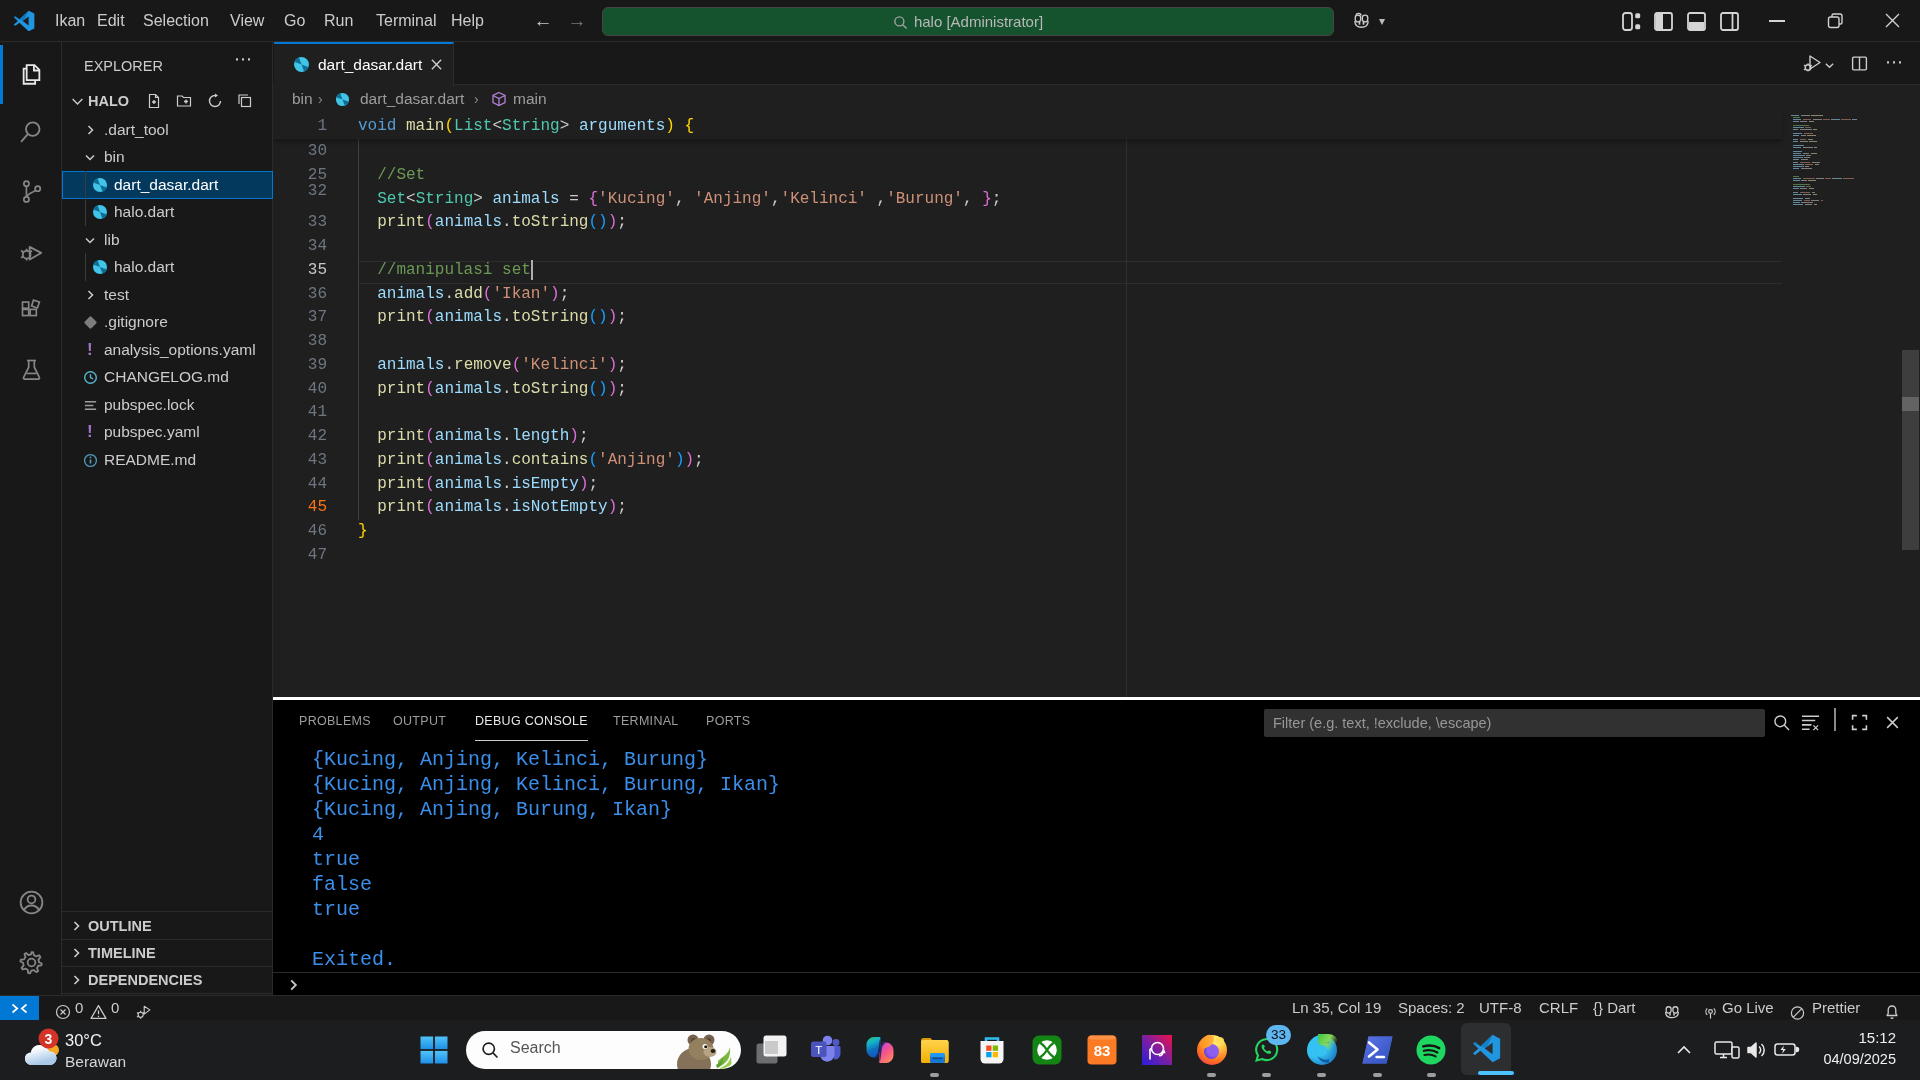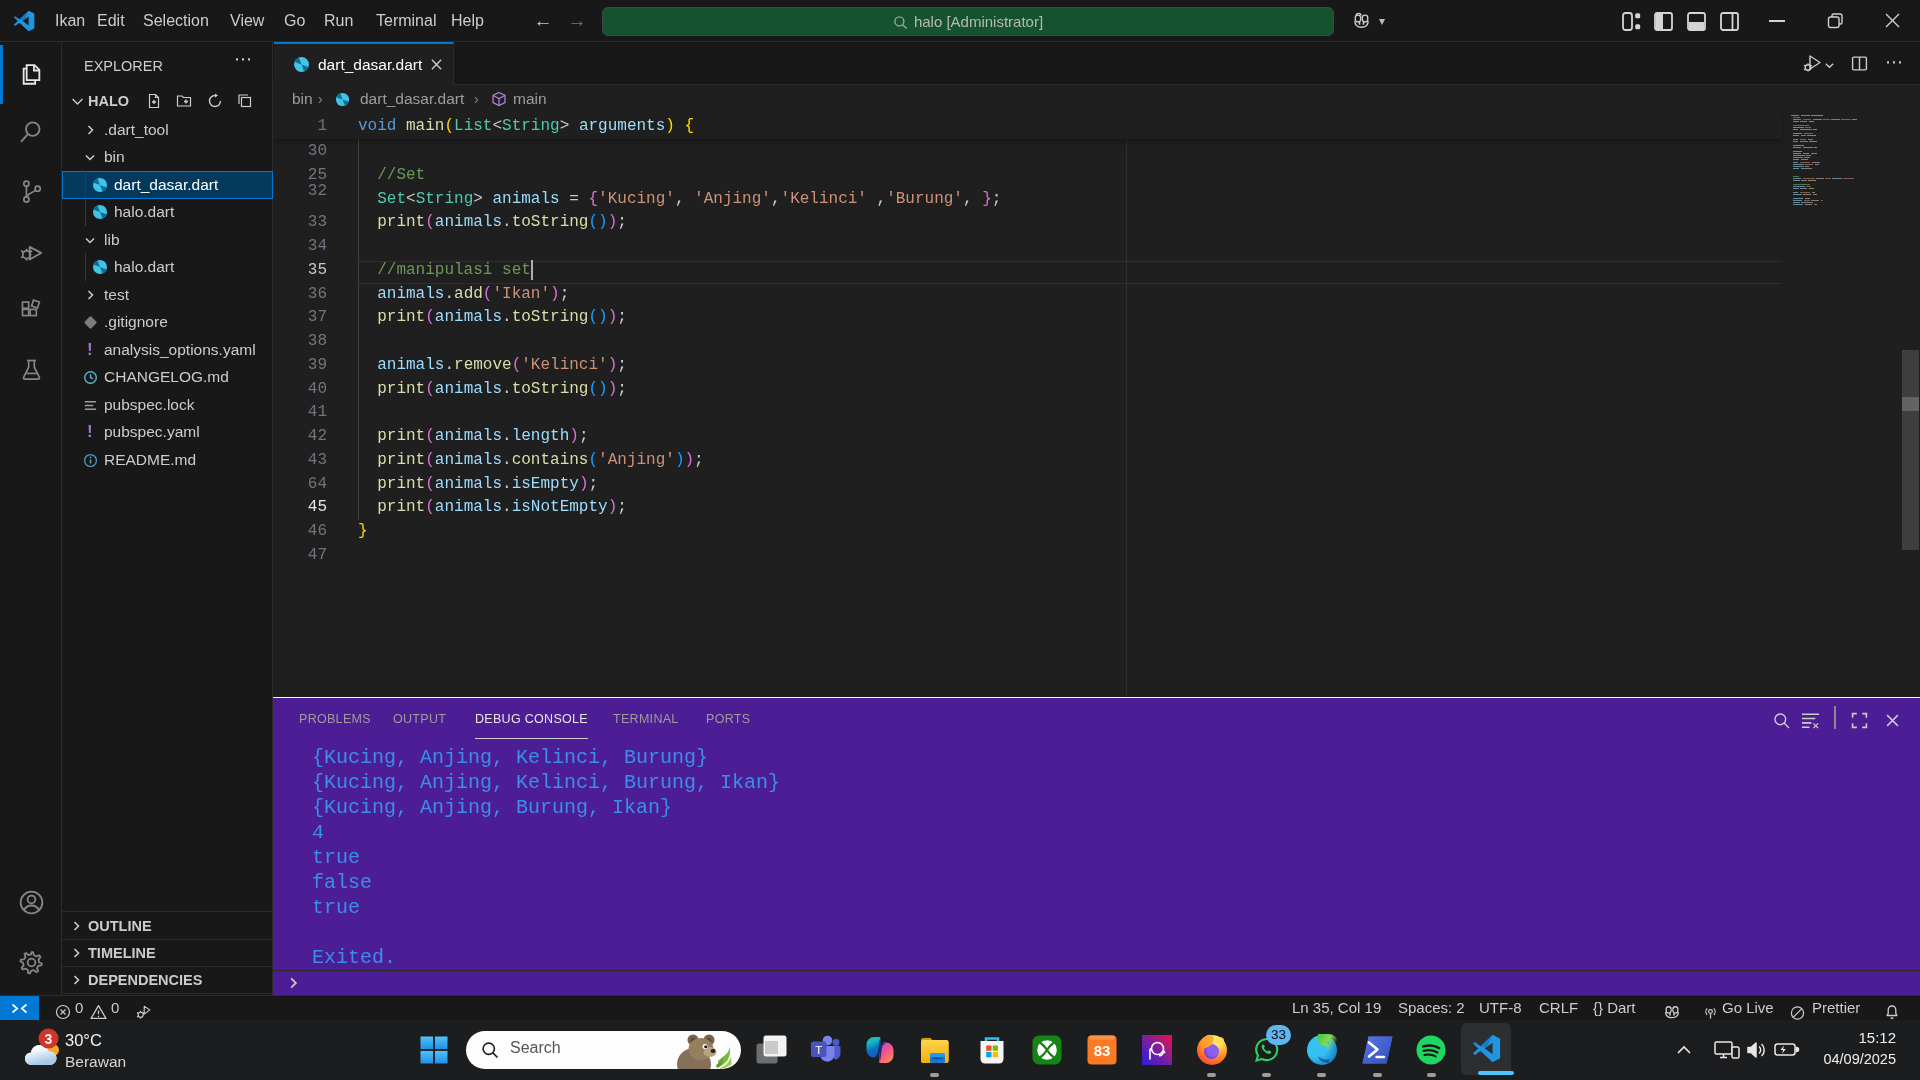--- a/index.html
+++ b/index.html
@@ -39,21 +39,21 @@
   #breadcrumb { position:absolute; left:0; top:43px; width:1647px; height:28px;
     color:#9d9d9d; font-size:15.5px; line-height:28px; }
   #codearea { position:absolute; left:0; top:71px; width:1647px; height:584px;
     overflow:hidden; }
   .codeline { position:absolute; left:0; height:24px; line-height:24px;
     font-family:"Liberation Mono", monospace; font-size:16px; white-space:pre; }
   .lnum { position:absolute; width:54px; text-align:right; color:#6e7681;
     font-family:"Liberation Mono", monospace; font-size:16px; height:24px; line-height:24px; }
   
   #panel { position:absolute; left:0; top:655px; width:1647px; height:298px;
-    background:#4c1d95; border-top:1px solid #ffffff; }
+    background:#000000; border-top:3px solid #ffffff; }
   .ptab { position:absolute; top:0; height:43px; line-height:43px; font-size:12.5px;
     color:#9d9d9d; letter-spacing:0.3px; }
   .consoleline { position:absolute; left:39px; color:#3b8eea; height:25px; line-height:25px;
     font-family:"Liberation Mono", monospace; font-size:20px; white-space:pre; }
 
   
   #statusbar { position:absolute; left:0; top:995px; width:1920px; height:25px;
     background:#181818; border-top:1px solid #2b2b2b; color:#cccccc; font-size:15px; }
   .sbitem { position:absolute; top:0; height:24px; line-height:24px; white-space:nowrap; }
 
@@ -397,23 +397,23 @@
 <div class="lnum" style="top:216.1px;color:#6e7681">38</div>
 <div class="lnum" style="top:239.8px;color:#6e7681">39</div>
 <div class="codeline" style="top:239.8px;left:85px"><span style="color:#cccccc">  </span><span style="color:#9cdcfe">animals</span><span style="color:#cccccc">.</span><span style="color:#dcdcaa">remove</span><span style="color:#da70d6">(</span><span style="color:#ce9178">'Kelinci'</span><span style="color:#da70d6">)</span><span style="color:#cccccc">;</span></div>
 <div class="lnum" style="top:263.6px;color:#6e7681">40</div>
 <div class="codeline" style="top:263.6px;left:85px"><span style="color:#cccccc">  </span><span style="color:#dcdcaa">print</span><span style="color:#da70d6">(</span><span style="color:#9cdcfe">animals</span><span style="color:#cccccc">.</span><span style="color:#dcdcaa">toString</span><span style="color:#179fff">(</span><span style="color:#179fff">)</span><span style="color:#da70d6">)</span><span style="color:#cccccc">;</span></div>
 <div class="lnum" style="top:287.4px;color:#6e7681">41</div>
 <div class="lnum" style="top:311.1px;color:#6e7681">42</div>
 <div class="codeline" style="top:311.1px;left:85px"><span style="color:#cccccc">  </span><span style="color:#dcdcaa">print</span><span style="color:#da70d6">(</span><span style="color:#9cdcfe">animals</span><span style="color:#cccccc">.</span><span style="color:#9cdcfe">length</span><span style="color:#da70d6">)</span><span style="color:#cccccc">;</span></div>
 <div class="lnum" style="top:334.9px;color:#6e7681">43</div>
 <div class="codeline" style="top:334.9px;left:85px"><span style="color:#cccccc">  </span><span style="color:#dcdcaa">print</span><span style="color:#da70d6">(</span><span style="color:#9cdcfe">animals</span><span style="color:#cccccc">.</span><span style="color:#dcdcaa">contains</span><span style="color:#179fff">(</span><span style="color:#ce9178">'Anjing'</span><span style="color:#179fff">)</span><span style="color:#da70d6">)</span><span style="color:#cccccc">;</span></div>
-<div class="lnum" style="top:358.6px;color:#6e7681">64</div>
+<div class="lnum" style="top:358.6px;color:#6e7681">44</div>
 <div class="codeline" style="top:358.6px;left:85px"><span style="color:#cccccc">  </span><span style="color:#dcdcaa">print</span><span style="color:#da70d6">(</span><span style="color:#9cdcfe">animals</span><span style="color:#cccccc">.</span><span style="color:#9cdcfe">isEmpty</span><span style="color:#da70d6">)</span><span style="color:#cccccc">;</span></div>
-<div class="lnum" style="top:382.4px;color:#e5e5e5">45</div>
+<div class="lnum" style="top:382.4px;color:#f97316">45</div>
 <div class="codeline" style="top:382.4px;left:85px"><span style="color:#cccccc">  </span><span style="color:#dcdcaa">print</span><span style="color:#da70d6">(</span><span style="color:#9cdcfe">animals</span><span style="color:#cccccc">.</span><span style="color:#9cdcfe">isNotEmpty</span><span style="color:#da70d6">)</span><span style="color:#cccccc">;</span></div>
 <div class="lnum" style="top:406.2px;color:#6e7681">46</div>
 <div class="codeline" style="top:406.2px;left:85px"><span style="color:#ffd700">}</span></div>
 <div class="lnum" style="top:429.9px;color:#6e7681">47</div>
         </div>
 
       <div id="minimap" class="abs" style="left:1518px;top:2px;width:92px;height:120px">
           <i class="abs" style="left:0.0px;top:0.0px;width:8.2px;height:1px;background:#9cdcfe;opacity:.55"></i>
           <i class="abs" style="left:9.7px;top:0.0px;width:8.9px;height:1px;background:#cccccc;opacity:.55"></i>
           <i class="abs" style="left:20.1px;top:0.0px;width:11.5px;height:1px;background:#dcdcaa;opacity:.55"></i>
@@ -507,20 +507,21 @@
       <div class="abs" style="left:1629px;top:237px;width:17px;height:200px;background:rgba(121,121,121,0.35)"></div>
       <div class="abs" style="left:1629px;top:284px;width:17px;height:14px;background:rgba(170,170,170,0.35)"></div>
     </div>
     <div id="panel">
       <div class="ptab" style="left:26px">PROBLEMS</div>
       <div class="ptab" style="left:120px">OUTPUT</div>
       <div class="ptab" style="left:202px;color:#e7e7e7;border-bottom:1px solid #cccccc;height:41px;line-height:42px">DEBUG CONSOLE</div>
       <div class="ptab" style="left:340px">TERMINAL</div>
       <div class="ptab" style="left:433px">PORTS</div>
 
+      <div class="abs" style="left:991px;top:9px;width:501px;height:28px;background:#313131;border-radius:2px;color:#989898;font-size:14.5px;line-height:28px"><span style="margin-left:9px">Filter (e.g. text, !exclude, \escape)</span></div>
       <svg class="abs" style="left:1499px;top:13px" width="19" height="19" viewBox="0 0 24 24" fill="none" stroke="#cccccc" stroke-width="1.8">
           <circle cx="10.5" cy="10.5" r="6.8"></circle>
           <path d="M15.3 15.3 L21.5 21.5"></path>
         </svg>
       <svg class="abs" style="left:1528px;top:14px" width="19" height="17" viewBox="0 0 20 17" stroke="#cccccc" stroke-width="1.6" fill="none">
           <path d="M1 2 L19 2 M1 6.5 L15 6.5 M1 11 L11 11 M1 15.5 L9 15.5"></path>
           <path d="M13 11.5 L18 16.5 M18 11.5 L13 16.5" stroke-width="1.4"></path>
         </svg>
       <div class="abs" style="left:1561px;top:8px;width:1.5px;height:23px;background:#8a8a8a"></div>
       <svg class="abs" style="left:1578px;top:14px" width="17" height="17" viewBox="0 0 16 16" fill="none" stroke="#cccccc" stroke-width="1.5">

